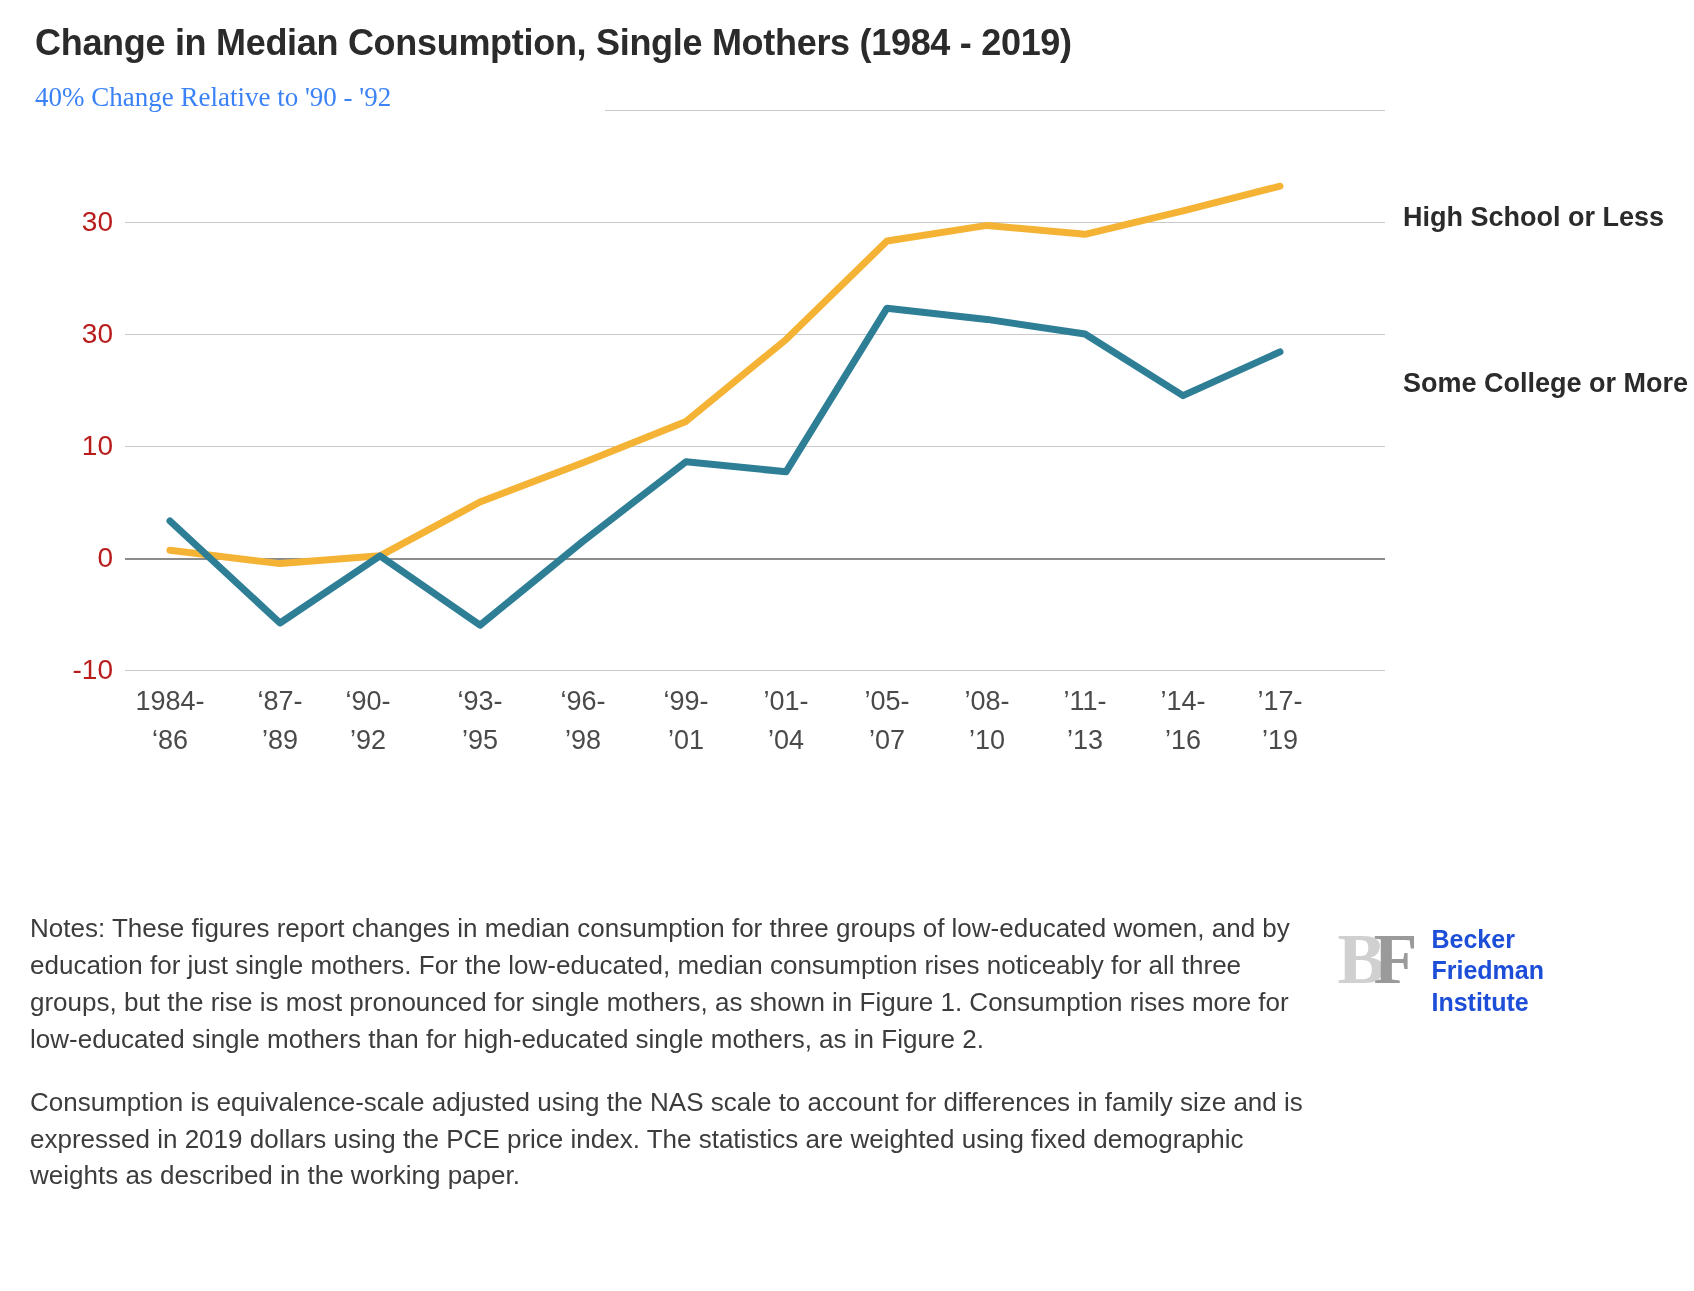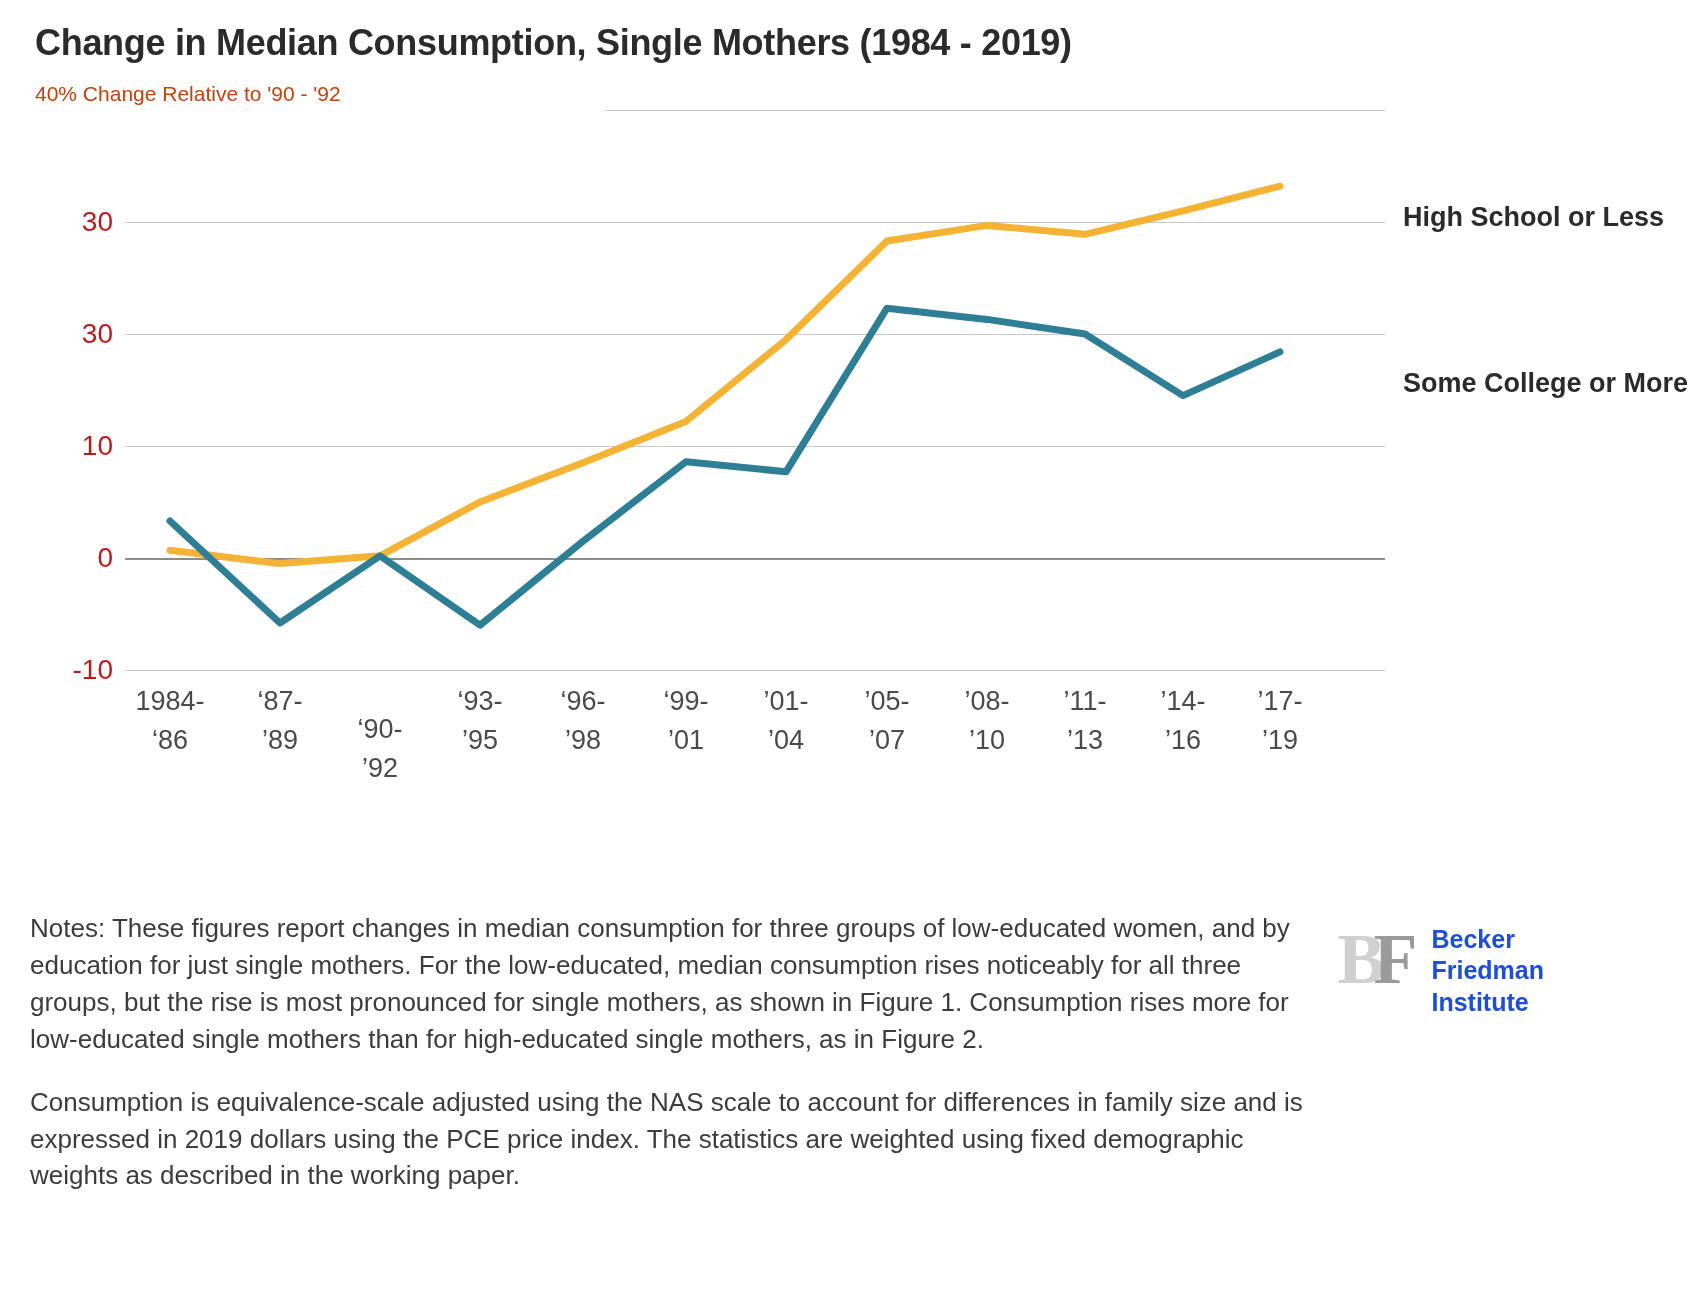--- a/index.html
+++ b/index.html
@@ -33,23 +33,24 @@
   .chart-area {
     position: relative;
     margin-top: 18px;
     width: 1634px;
     height: 690px;
   }
   .ylabel-top {
     position: absolute;
     left: 5px;
     top: 0px;
-    font-size: 21px;
-    color: #c2410c;
-    white-space: nowrap;
+    font-size: 27px;
+    color: #3b82f6;
+    white-space: nowrap;
+    font-family: Liberation Serif, serif;
   }
   .plot {
     position: absolute;
     left: 95px;
     top: 28px;
     width: 1260px;
     height: 560px;
   }
   .gridline {
     position: absolute;
@@ -187,21 +188,21 @@
         <polyline id="series-1" fill="none" stroke="#2e7e96" stroke-width="7" stroke-linejoin="round" stroke-linecap="round" points="45,411.0 155,513.0 255,445.8 355,515.2 458,431.2 561,351.7 661,361.8 762,198.2 862,209.4 960,224.0 1058,285.6 1155,241.9"></polyline>
       </svg>
 
       <div class="series-label" style="left:1278px; top:92px;">High School or Less</div>
       <div class="series-label" style="left:1278px; top:258px;">Some College or More</div>
     </div>
 
     <div class="xticks">
       <div class="xtick" style="left:45px;"><span>1984-</span><br><span>‘86</span></div>
       <div class="xtick" style="left:155px;"><span>‘87-</span><br><span>’89</span></div>
-      <div class="xtick" style="left:255px;margin-top:28px;"><span>‘90-</span><br><span>’92</span></div>
+      <div class="xtick" style="left:243px;"><span>‘90-</span><br><span>’92</span></div>
       <div class="xtick" style="left:355px;"><span>‘93-</span><br><span>’95</span></div>
       <div class="xtick" style="left:458px;"><span>‘96-</span><br><span>’98</span></div>
       <div class="xtick" style="left:561px;"><span>‘99-</span><br><span>’01</span></div>
       <div class="xtick" style="left:661px;"><span>’01-</span><br><span>’04</span></div>
       <div class="xtick" style="left:762px;"><span>’05-</span><br><span>’07</span></div>
       <div class="xtick" style="left:862px;"><span>’08-</span><br><span>’10</span></div>
       <div class="xtick" style="left:960px;"><span>’11-</span><br><span>’13</span></div>
       <div class="xtick" style="left:1058px;"><span>’14-</span><br><span>’16</span></div>
       <div class="xtick" style="left:1155px;"><span>’17-</span><br><span>’19</span></div>
     </div>

